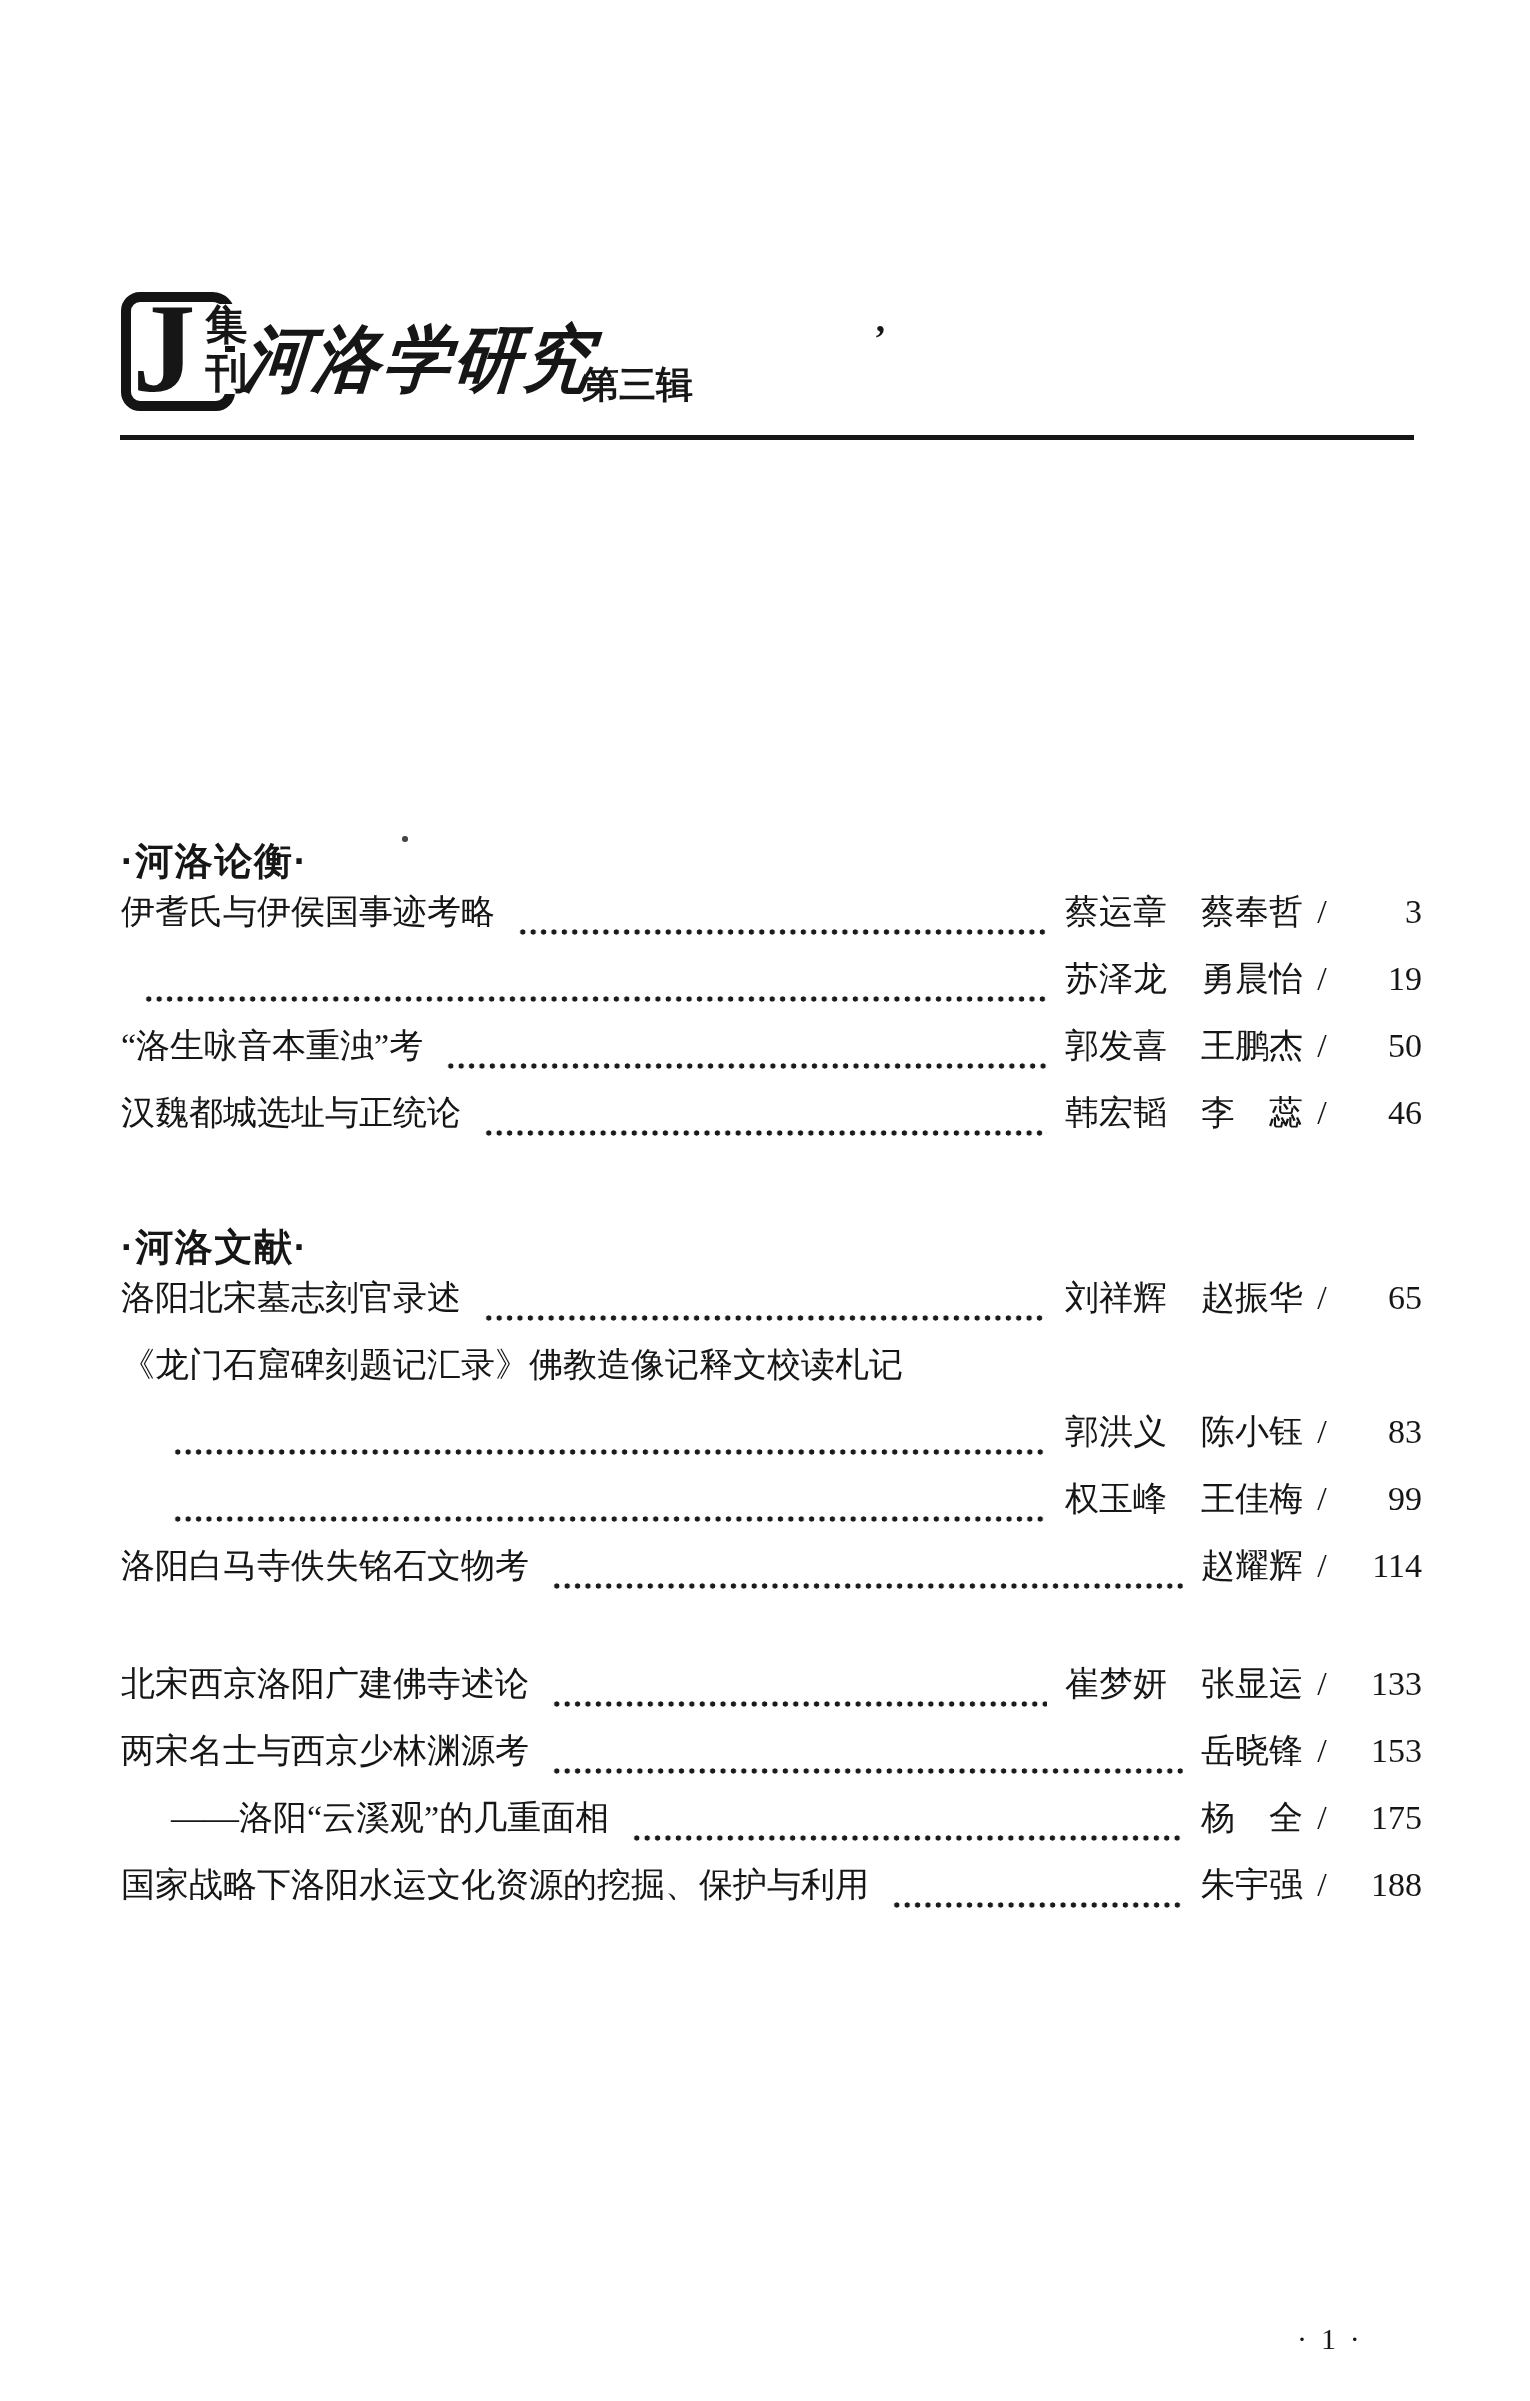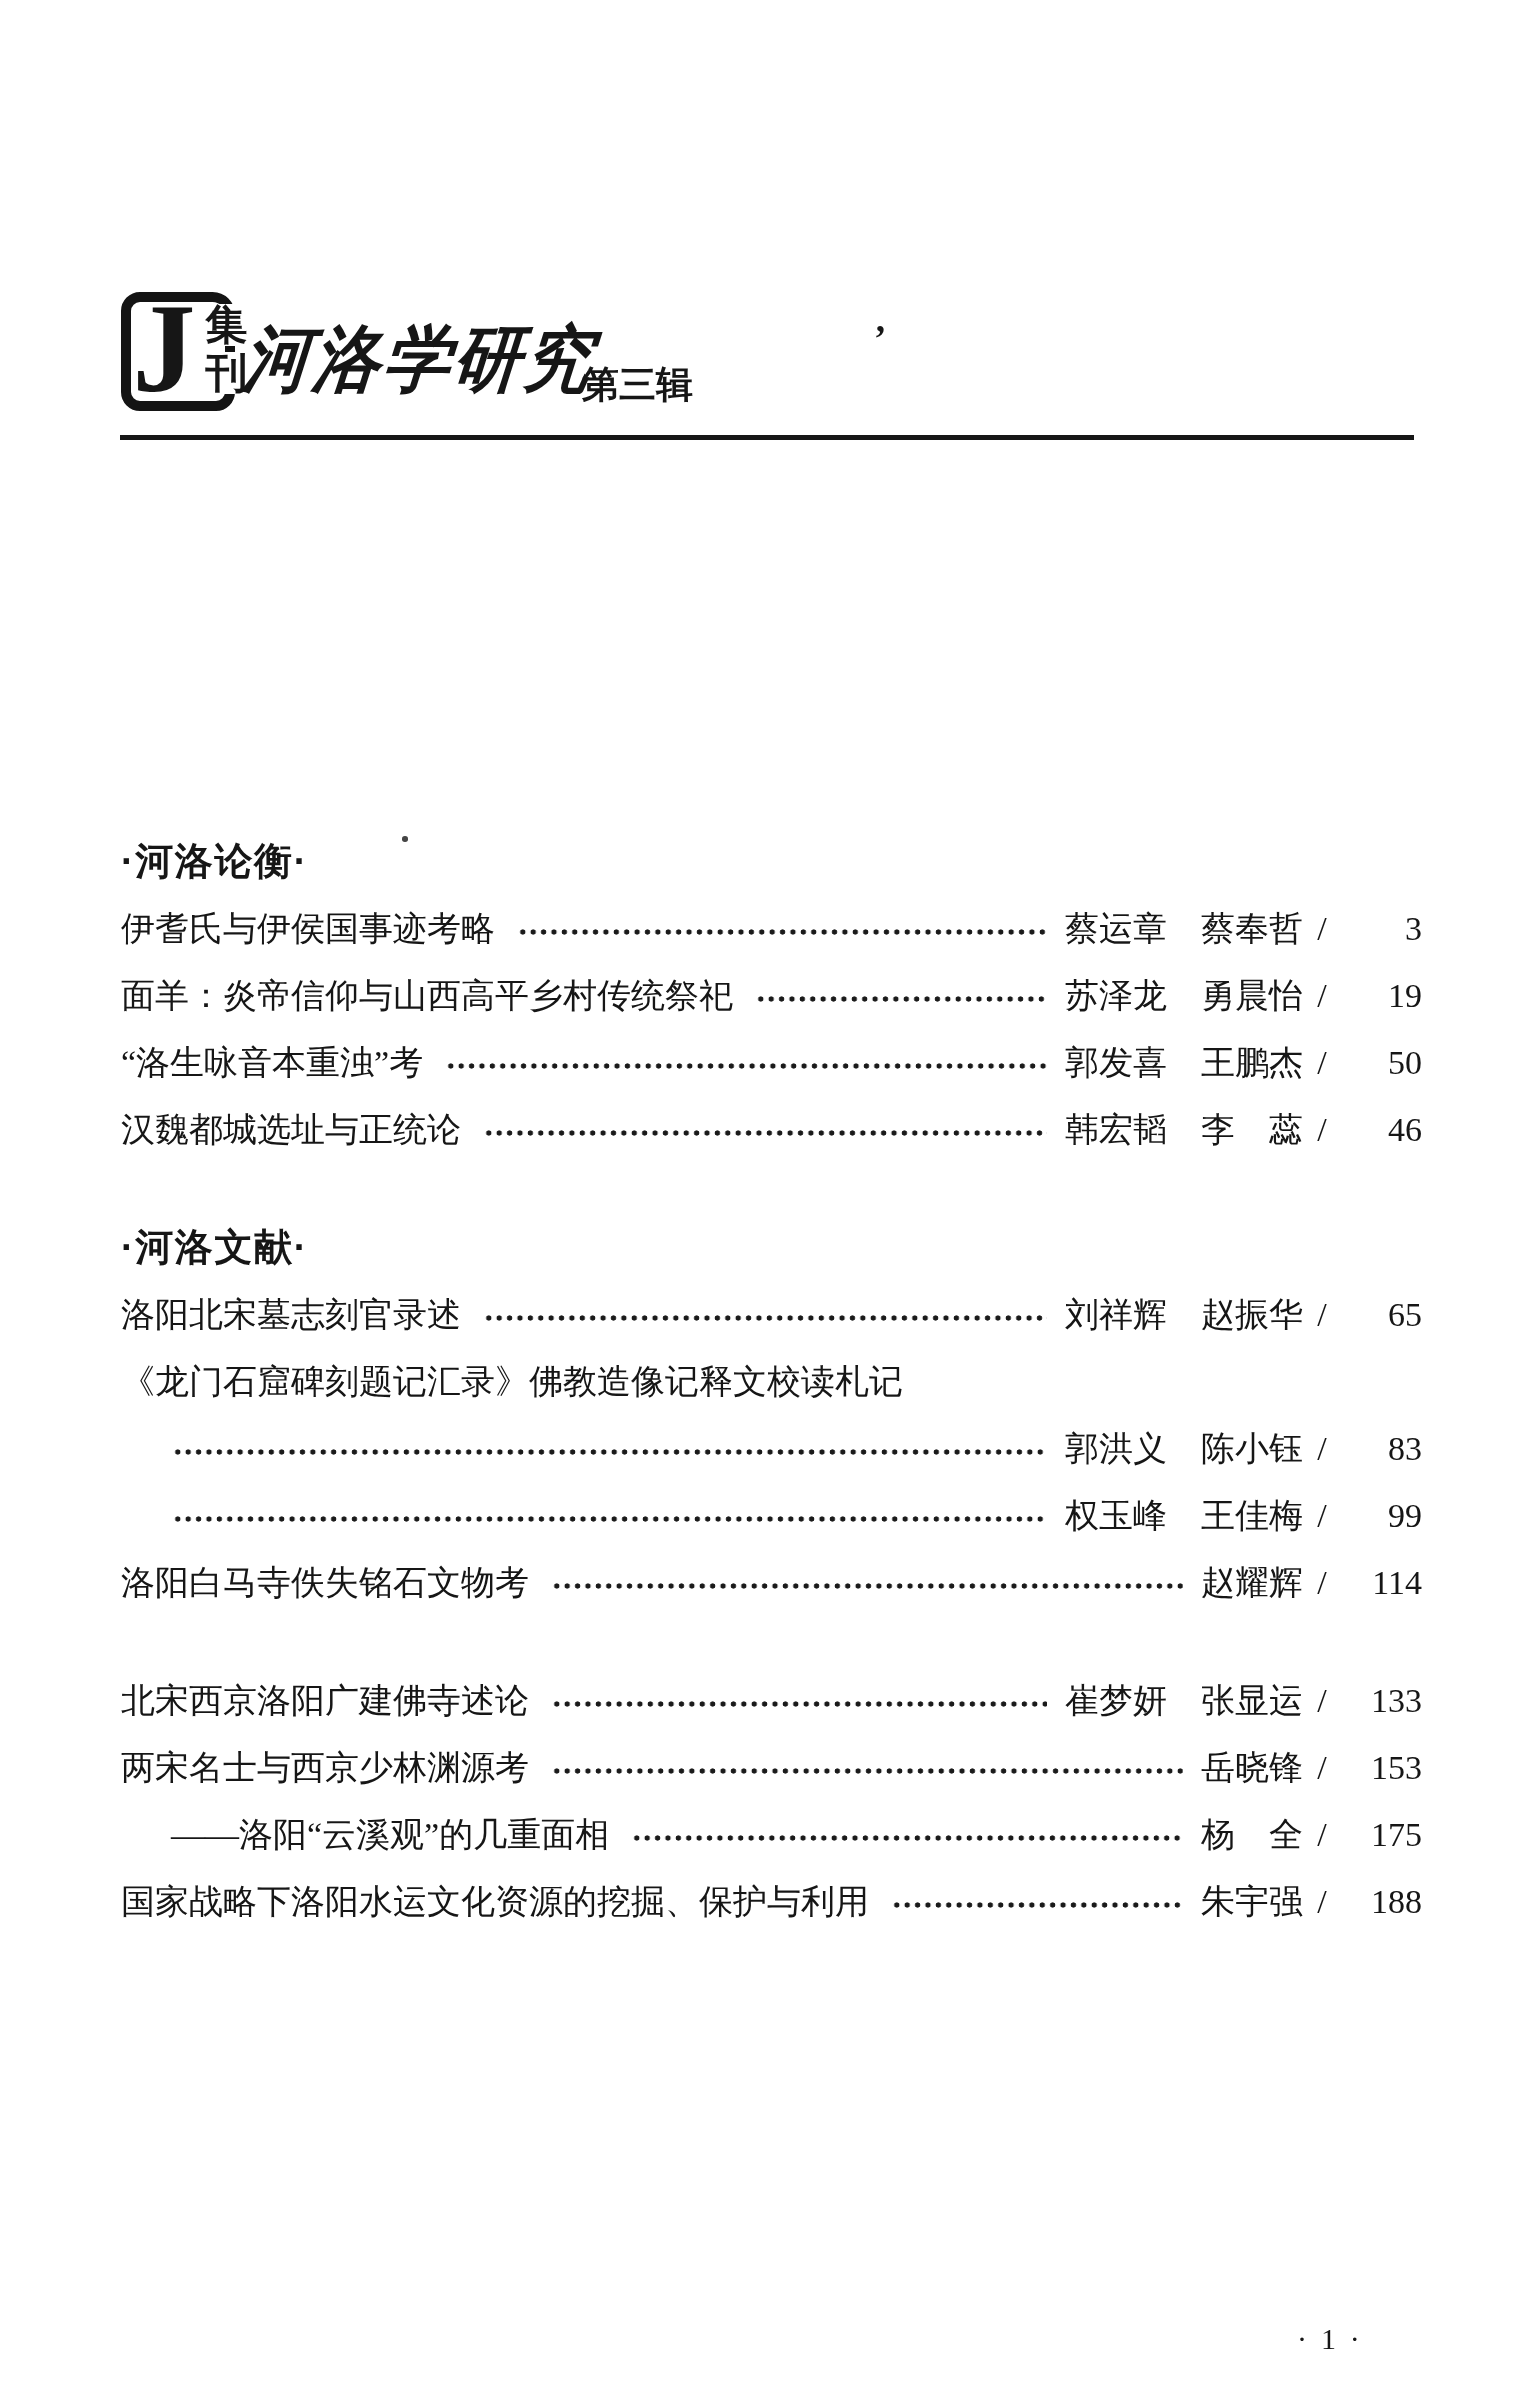--- a/index.html
+++ b/index.html
@@ -77,21 +77,21 @@
     position: absolute; top: 828px; left: 121px; right: 109px;
   }
   .toc-section + .toc-section { margin-top: 51px; }
   .section-label {
     display: flex; align-items: center; height: 67px;
     font-size: 38px; font-weight: bold;
     font-family: "Liberation Sans", sans-serif;
     white-space: pre; letter-spacing: 1.6px;
   }
   .row {
-    display: flex; align-items: center; height: 67px;
+    display: flex; align-items: flex-start; height: 67px;
     font-size: 34px; line-height: 1;
   }
   .row.indent { padding-left: 50px; }
   .row-title { white-space: pre; }
   .leader {
     flex: 1 1 auto; align-self: stretch;
     margin-left: 21px; margin-right: 17.6px;
     background-image: radial-gradient(circle, #1a1a1a 2.4px, rgba(0,0,0,0) 3px);
     background-size: 10.4px 10.4px;
     background-repeat: repeat-x;
@@ -133,21 +133,20 @@
       <section class="toc-section">
         <div class="section-label">·河洛论衡·</div>
         <div class="row">
           <span class="row-title">伊耆氏与伊侯国事迹考略</span>
           <span class="leader"></span>
           <span class="authors">蔡运章　蔡奉哲</span>
           <span class="slash">/</span>
           <span class="page-no">3</span>
         </div>
         <div class="row">
-          <span class="row-title">面羊：炎帝信仰与山西高平乡村传统祭祀</span>
           <span class="leader"></span>
           <span class="authors">苏泽龙　勇晨怡</span>
           <span class="slash">/</span>
           <span class="page-no">19</span>
         </div>
         <div class="row">
           <span class="row-title">“洛生咏音本重浊”考</span>
           <span class="leader"></span>
           <span class="authors">郭发喜　王鹏杰</span>
           <span class="slash">/</span>

